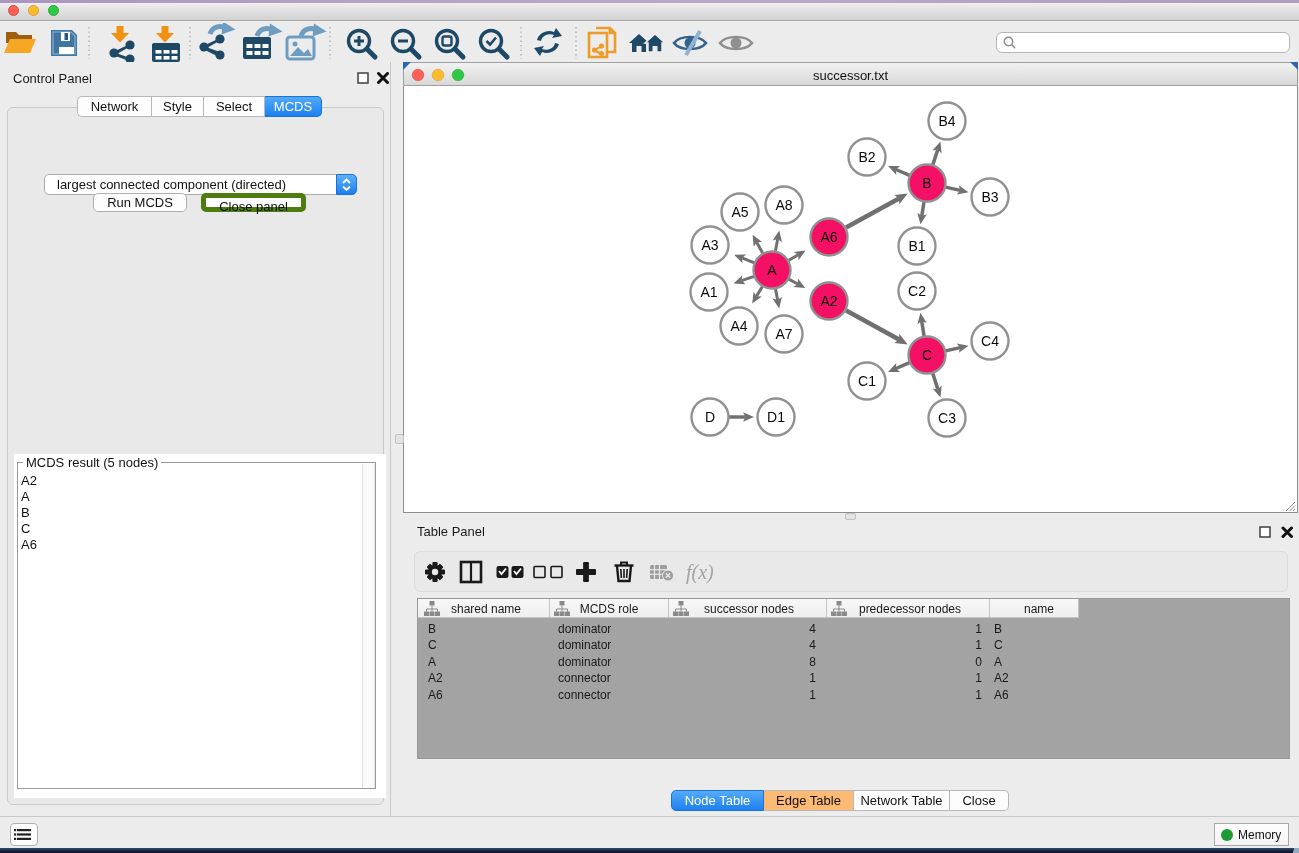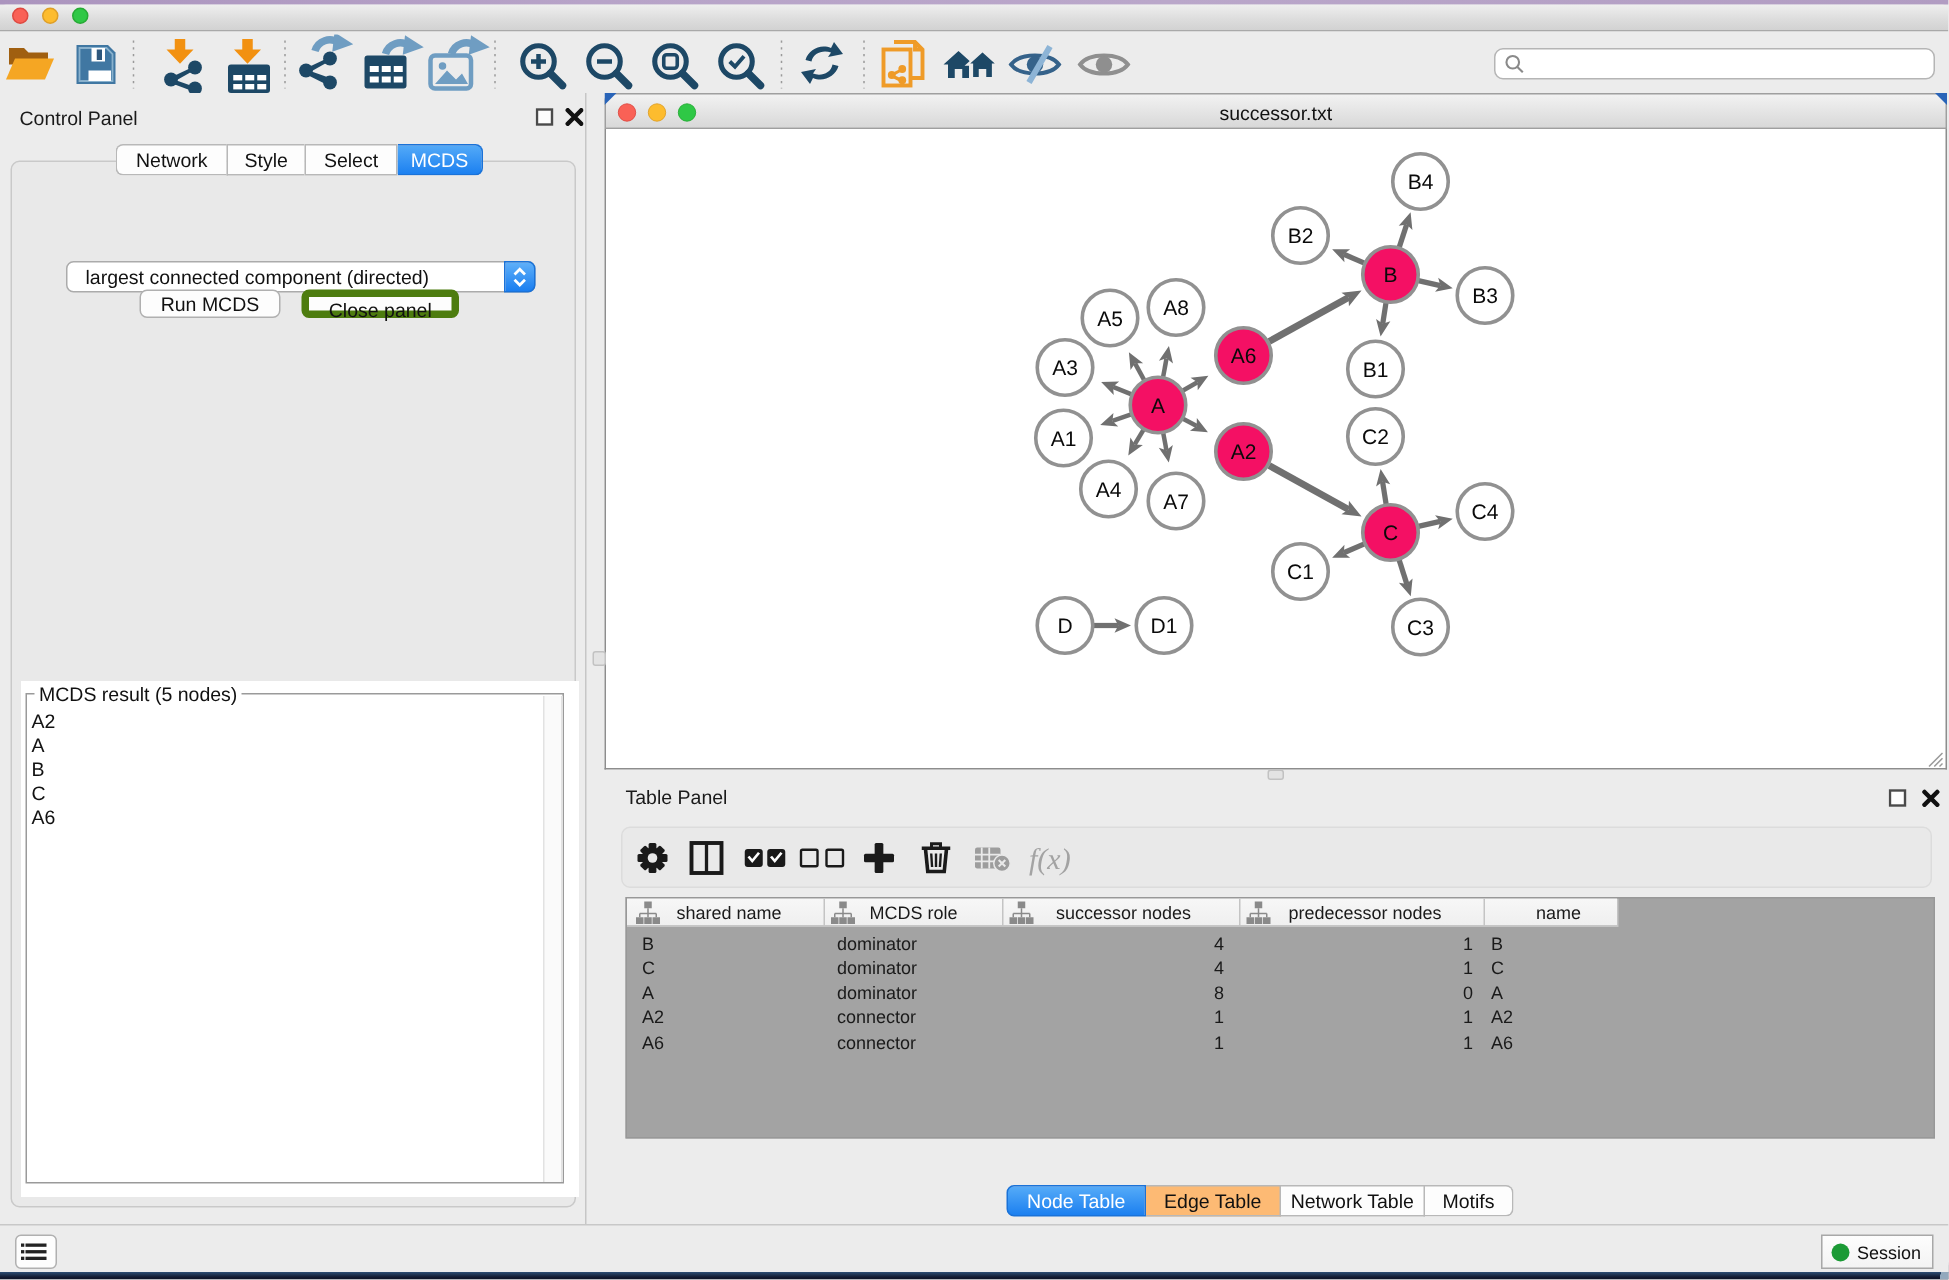--- a/index.html
+++ b/index.html
@@ -477,37 +477,37 @@
           <text x="564" y="81" text-anchor="end">1</text>
           <text x="576" y="81">A6</text>
       </g>
     </svg>
   </div>
 
   <div class="abs" style="left:279px;top:276px;height:21px;display:flex;font-size:13px;">
     <div style="width:93px;background:linear-gradient(#55abf8,#1c80f0);border:1px solid #1a72d8;border-radius:5px 0 0 5px;text-align:center;line-height:19px;color:#fff;">Node Table</div>
     <div style="width:90px;background:#fdba74;border:1px solid #b8b8b8;border-left:none;text-align:center;line-height:19px;color:#111;">Edge Table</div>
     <div style="width:96px;background:#fdfdfd;border:1px solid #b8b8b8;border-left:none;text-align:center;line-height:19px;color:#111;">Network Table</div>
-    <div style="width:59px;background:#fdfdfd;border:1px solid #b8b8b8;border-left:none;border-radius:0 5px 5px 0;text-align:center;line-height:19px;color:#111;">Motifs</div>
+    <div style="width:59px;background:#fdfdfd;border:1px solid #b8b8b8;border-left:none;border-radius:0 5px 5px 0;text-align:center;line-height:19px;color:#111;">Close</div>
   </div>
 </div>
 
 <div id="statusbar" class="abs" style="left:0;top:816px;width:1299px;height:32px;background:#ececec;border-top:1px solid #c8c8c8;">
   <div class="abs" style="left:10px;top:6px;width:28px;height:23px;background:#fdfdfd;border:1px solid #b0b0b0;border-radius:4px;">
     <svg width="26" height="21" viewBox="0 0 26 21">
         <g fill="#222">
           <rect x="6" y="5" width="14" height="2.2"></rect>
           <rect x="6" y="9.4" width="14" height="2.2"></rect>
           <rect x="6" y="13.8" width="14" height="2.2"></rect>
           <rect x="3" y="5" width="2.2" height="2.2"></rect>
           <rect x="3" y="9.4" width="2.2" height="2.2"></rect>
           <rect x="3" y="13.8" width="2.2" height="2.2"></rect>
         </g>
       </svg>
   </div>
   <div class="abs" style="left:1214px;top:6px;width:75px;height:23px;background:linear-gradient(#fdfdfd,#f3f3f3);border:1px solid #a8a8a8;font-size:12px;color:#111;">
     <div class="abs" style="left:6px;top:5px;width:12px;height:12px;border-radius:50%;background:#1b9a35;"></div>
-    <div class="abs" style="left:23px;top:4px;">Session</div>
+    <div class="abs" style="left:23px;top:4px;">Memory</div>
   </div>
 </div>
 
 <div class="abs" style="left:395px;top:434px;width:9px;height:10px;background:#e3e3e3;border:1px solid #c2c2c2;border-radius:2px;"></div>
 <div class="abs" style="left:845px;top:513px;width:11px;height:7px;background:#e3e3e3;border:1px solid #c2c2c2;border-radius:2px;"></div>
 
 </body></html>

